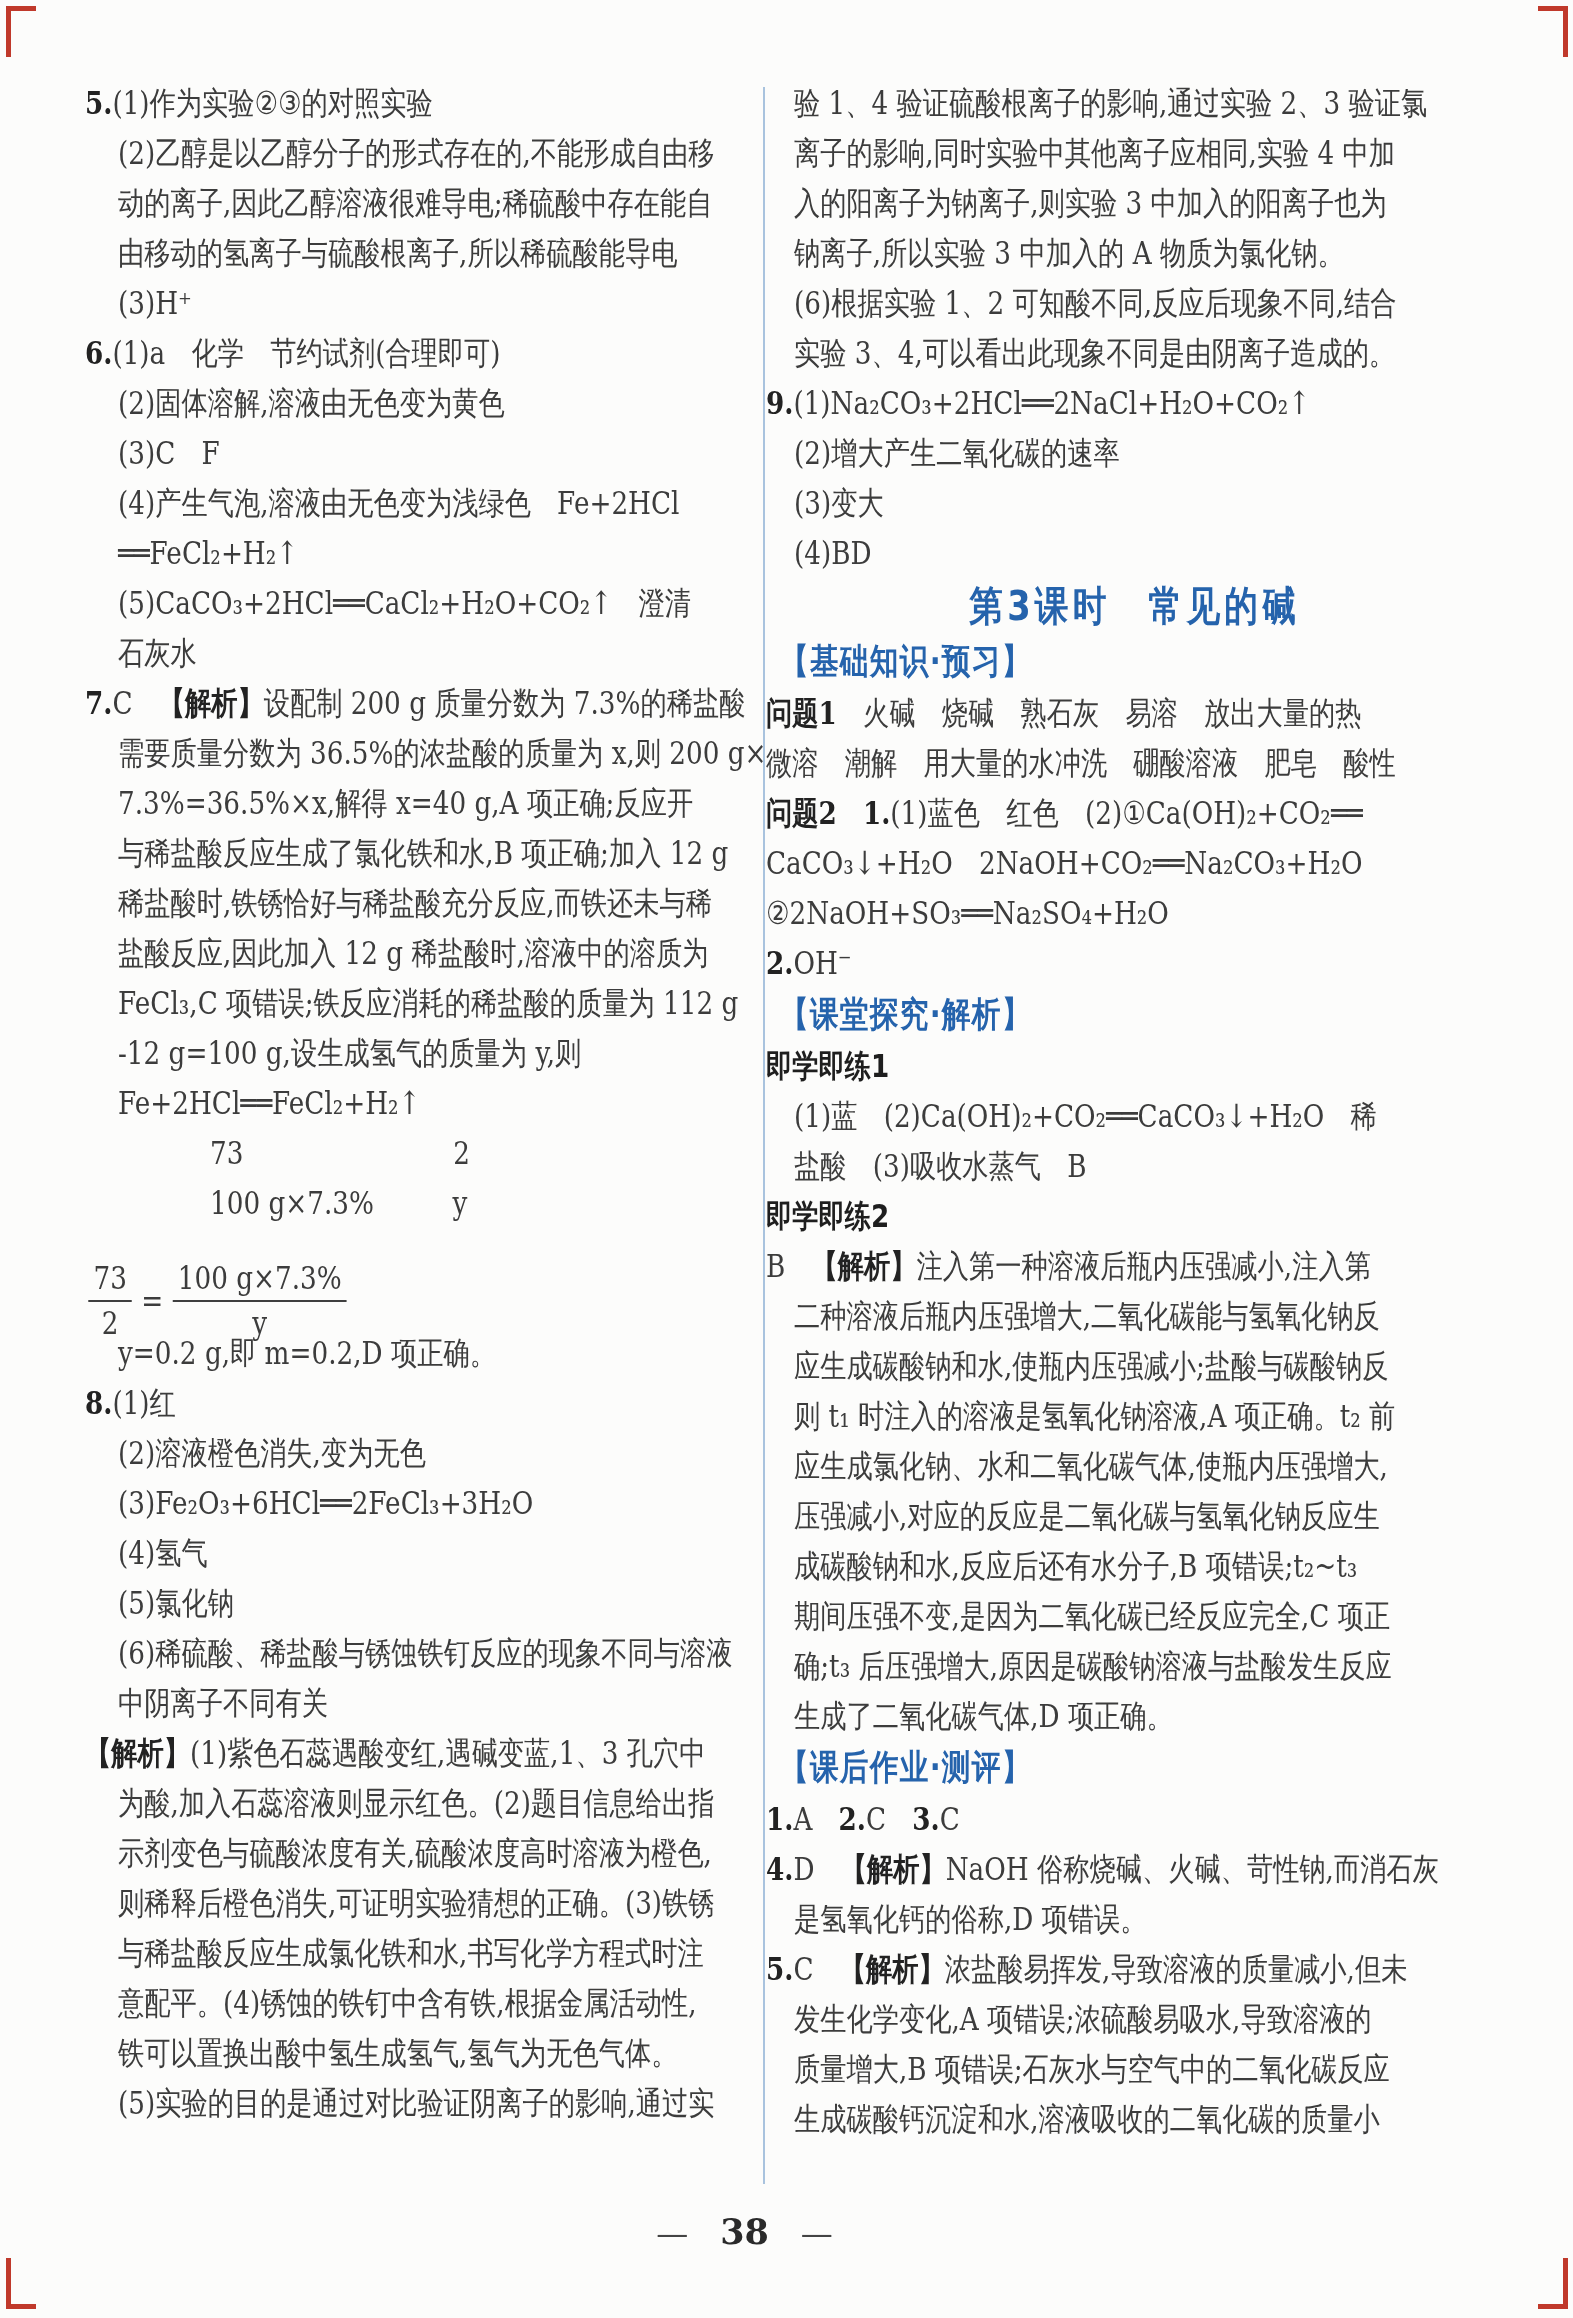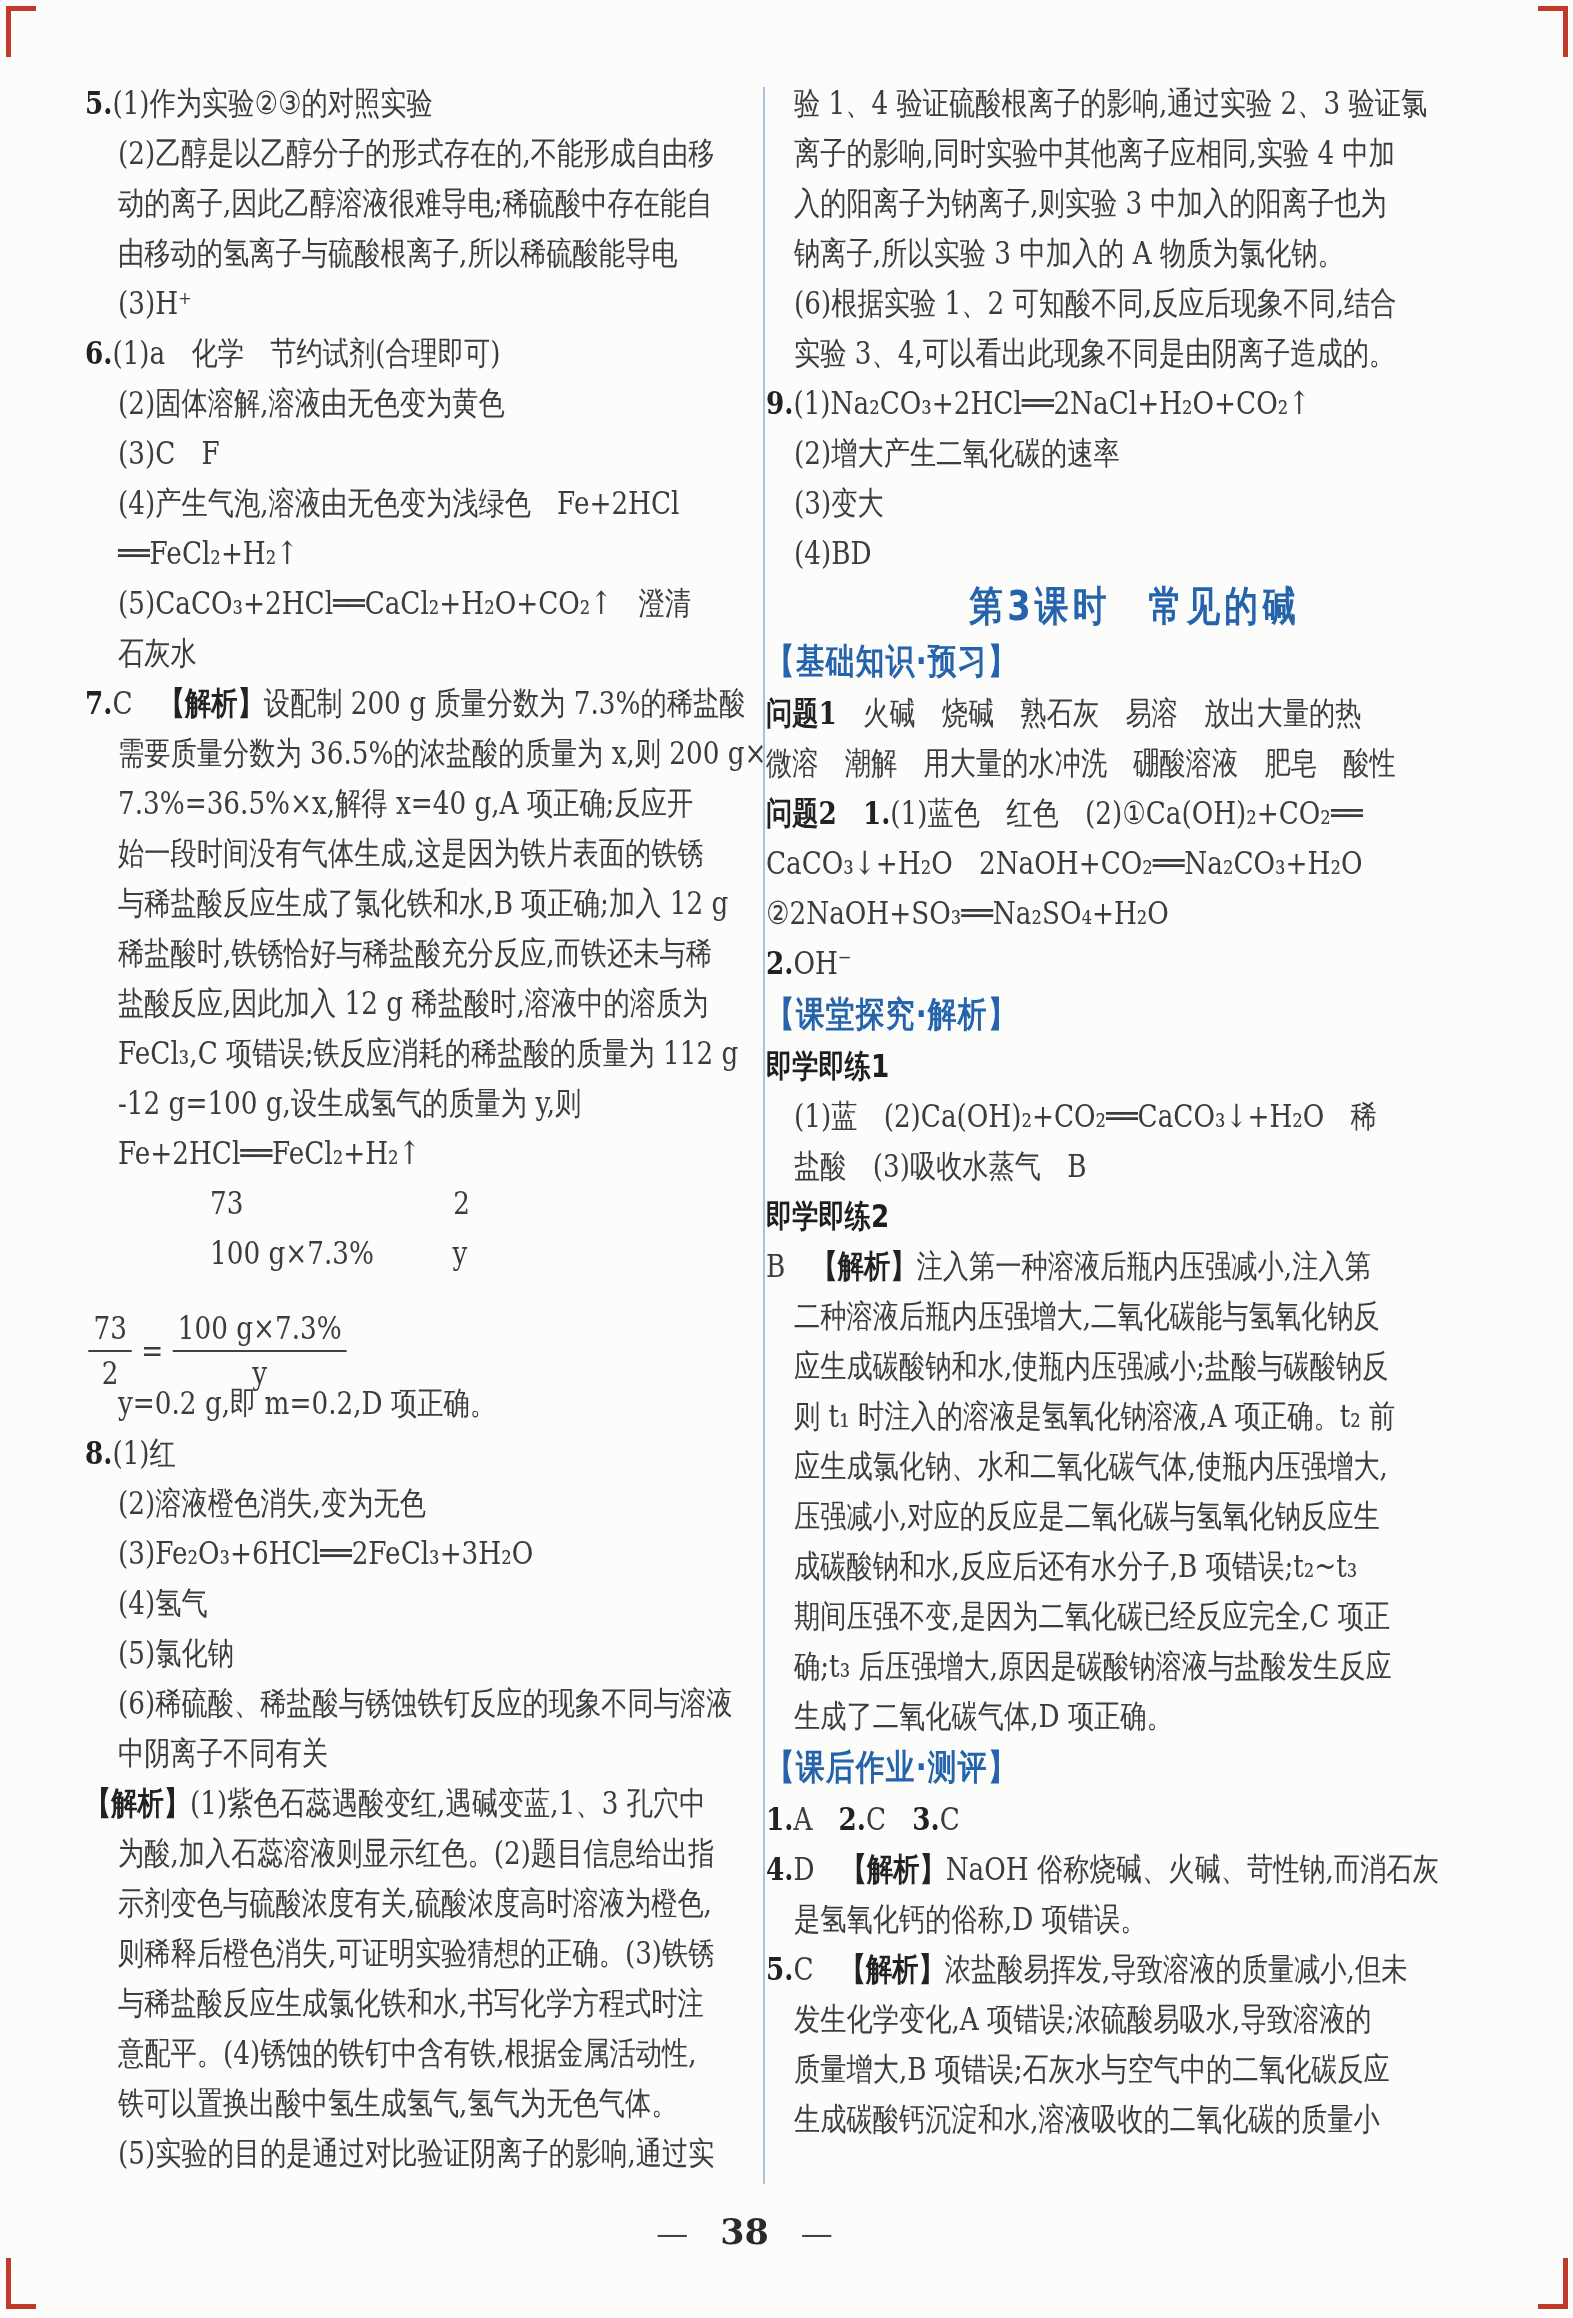--- a/index.html
+++ b/index.html
@@ -47,21 +47,21 @@
     white-space:pre;
   }
   .b{font-weight:bold;color:#222;}
 
   .col-left .sub{padding-left:33px;}
   .col-right .sub{padding-left:28px;}
   .work{padding-left:125px;}
 
   .subhead .txt{font-family:"DejaVu Sans",sans-serif;font-weight:bold;color:#1e1e1e;}
 
-  .bhead{height:53px;line-height:53px;}
+  .bhead{height:53px;line-height:53px;margin-left:14px;}
   .bhead .txt{
     font-family:"DejaVu Sans",sans-serif;font-weight:bold;
     color:var(--accent);font-size:35px;letter-spacing:1.5px;
   }
 
   .title{height:57px;line-height:57px;text-align:center;}
   .title .txt{
     font-family:"DejaVu Sans",sans-serif;font-weight:bold;
     color:var(--accent);font-size:41px;letter-spacing:5.2px;
     transform-origin:50% 50%;
@@ -103,21 +103,20 @@
       <div class="line num"><span class="txt"><span class="b">6.</span><span>(1)a　化学　节约试剂(合理即可)</span></span></div>
       <div class="line sub"><span class="txt"><span>(2)固体溶解,溶液由无色变为黄色</span></span></div>
       <div class="line sub"><span class="txt"><span>(3)C　F</span></span></div>
       <div class="line sub"><span class="txt"><span>(4)产生气泡,溶液由无色变为浅绿色　Fe+2HCl</span></span></div>
       <div class="line sub"><span class="txt"><span>══FeCl₂+H₂↑</span></span></div>
       <div class="line sub"><span class="txt"><span>(5)CaCO₃+2HCl══CaCl₂+H₂O+CO₂↑　澄清</span></span></div>
       <div class="line sub"><span class="txt"><span>石灰水</span></span></div>
       <div class="line num"><span class="txt"><span class="b">7.</span><span>C　</span><span class="b">【解析】</span><span>设配制 200 g 质量分数为 7.3%的稀盐酸</span></span></div>
       <div class="line sub"><span class="txt"><span>需要质量分数为 36.5%的浓盐酸的质量为 x,则 200 g×</span></span></div>
       <div class="line sub"><span class="txt"><span>7.3%=36.5%×x,解得 x=40 g,A 项正确;反应开</span></span></div>
-      <div class="line sub"><span class="txt"><span>始一段时间没有气体生成,这是因为铁片表面的铁锈</span></span></div>
       <div class="line sub"><span class="txt"><span>与稀盐酸反应生成了氯化铁和水,B 项正确;加入 12 g</span></span></div>
       <div class="line sub"><span class="txt"><span>稀盐酸时,铁锈恰好与稀盐酸充分反应,而铁还未与稀</span></span></div>
       <div class="line sub"><span class="txt"><span>盐酸反应,因此加入 12 g 稀盐酸时,溶液中的溶质为</span></span></div>
       <div class="line sub"><span class="txt"><span>FeCl₃,C 项错误;铁反应消耗的稀盐酸的质量为 112 g</span></span></div>
       <div class="line sub"><span class="txt"><span>-12 g=100 g,设生成氢气的质量为 y,则</span></span></div>
       <div class="line sub"><span class="txt"><span>Fe+2HCl══FeCl₂+H₂↑</span></span></div>
       <div class="line work"><span class="txt"><span>73　　　　　　　　2</span></span></div>
       <div class="line work"><span class="txt"><span>100 g×7.3%　　　y</span></span></div>
       <div class="line frac"><span class="txt"><span class="fracbox"><span class="fn">73</span><span class="fd">2</span></span><span class="eq">=</span><span class="fracbox"><span class="fn">100 g×7.3%</span><span class="fd">y</span></span></span></div>
       <div class="line sub"><span class="txt"><span>y=0.2 g,即 m=0.2,D 项正确。</span></span></div>

